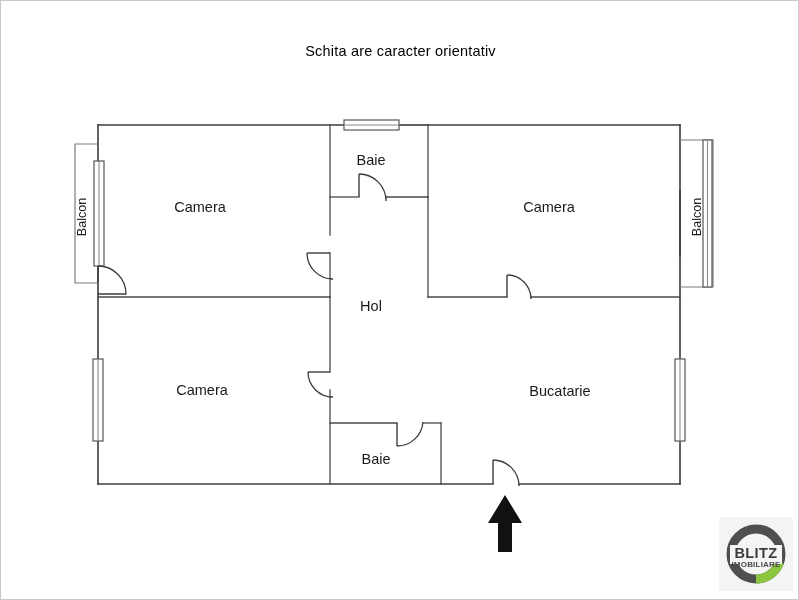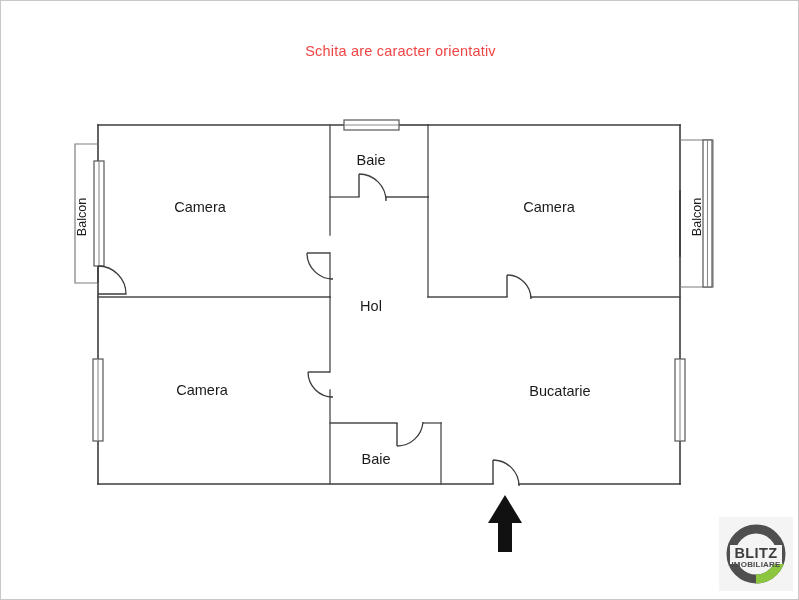--- a/index.html
+++ b/index.html
@@ -19,21 +19,21 @@
     border: 1px solid #c8c8c8;
     overflow: hidden;
   }
   #plan-title {
     position: absolute;
     left: 0;
     top: 42px;
     width: 799px;
     text-align: center;
     font-size: 14.5px;
-    color: #ef4444;
+    color: #000000;
     letter-spacing: 0.2px;
   }
   svg#floorplan {
     position: absolute;
     left: 0;
     top: 0;
   }
   .wall {
     stroke: #3c3c3c;
     stroke-width: 1.6;

